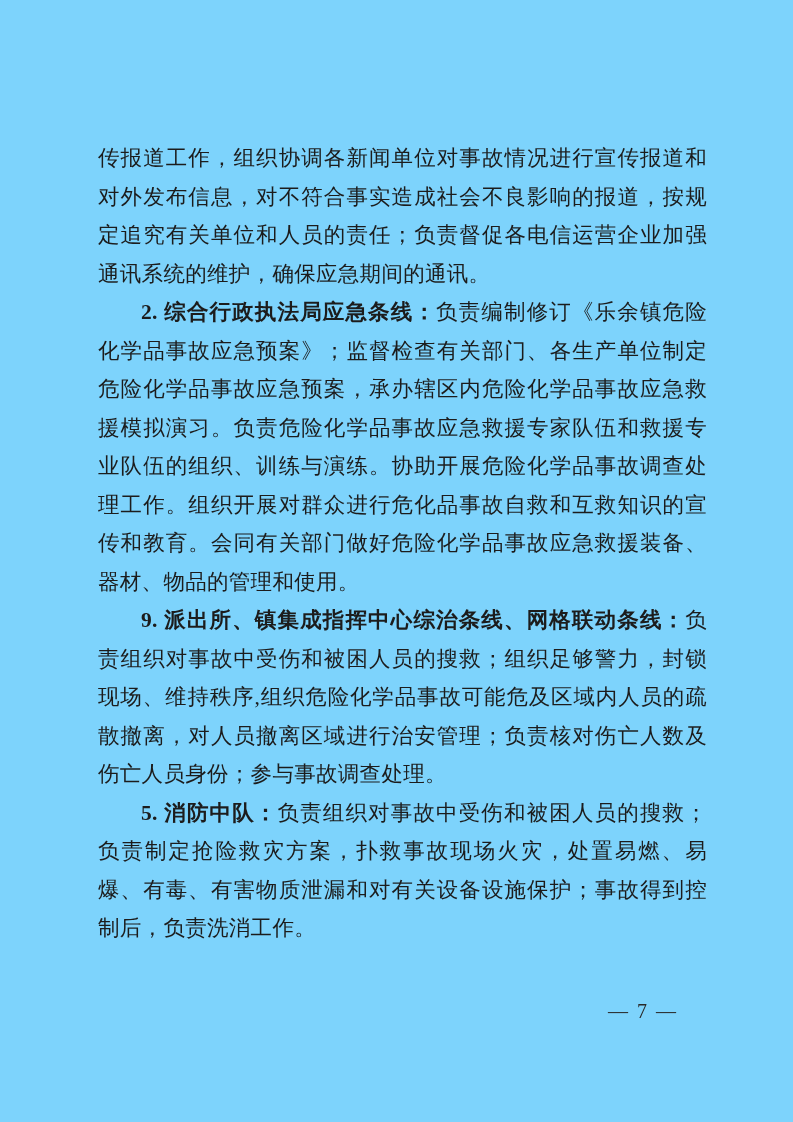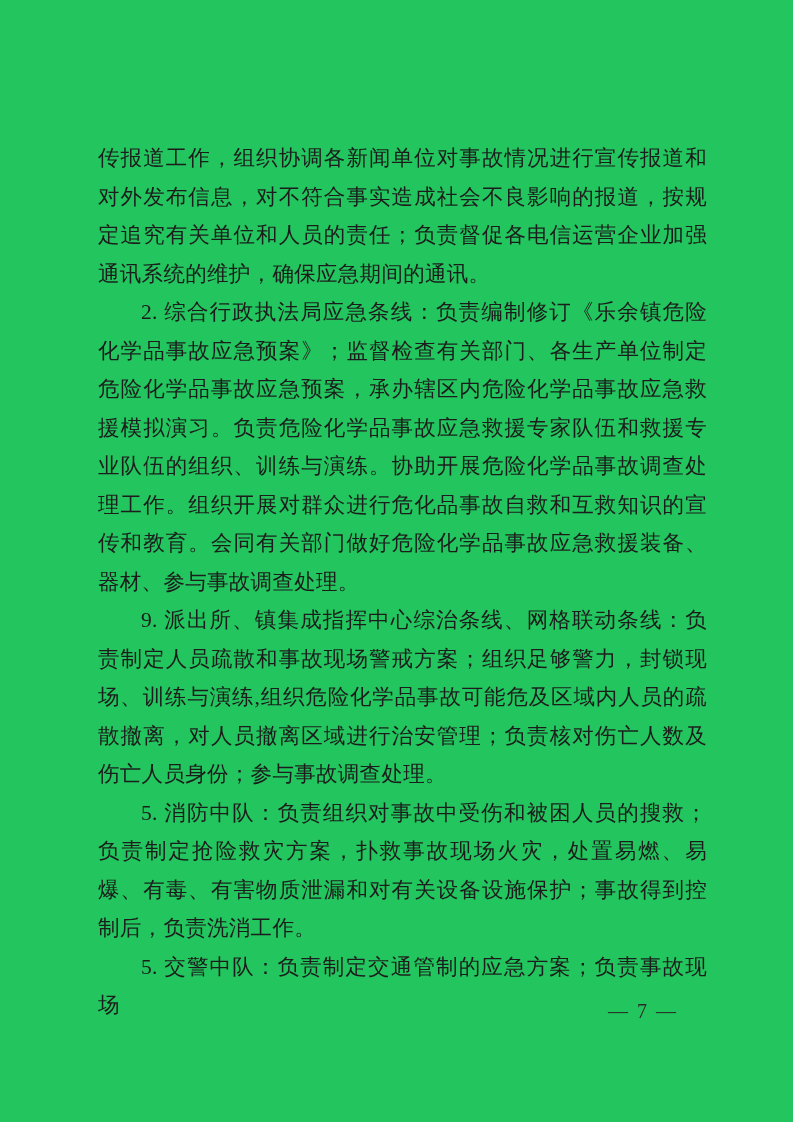--- a/index.html
+++ b/index.html
@@ -4,21 +4,21 @@
 <style>
   html, body {
     margin: 0;
     padding: 0;
     background: #ffffff;
   }
   .page {
     position: relative;
     width: 793px;
     height: 1122px;
-    background: #22c55e;
+    background: #7dd3fc;
     overflow: hidden;
     font-family: "Liberation Serif", "DejaVu Serif", serif;
     color: #1c1c1c;
   }
   .doc-text {
     position: absolute;
     left: 98px;
     top: 139px;
     width: 609px;
     font-size: 21.5px;
@@ -27,46 +27,45 @@
     text-justify: inter-character;
     letter-spacing: 0.3px;
   }
   .para {
     margin: 0;
   }
   .para.indent {
     text-indent: 2em;
   }
   .lead {
-    font-weight: normal;
+    font-weight: bold;
   }
   .page-number {
     position: absolute;
     left: 608px;
     top: 1000px;
     font-size: 20px;
     letter-spacing: 2px;
     color: #2a2a2a;
     white-space: nowrap;
   }
 </style>
 </head>
 <body>
 
 <div class="page">
 
   <div class="doc-text">
 
     <p class="para"><span class="lead"></span><span>传报道工作，组织协调各新闻单位对事故情况进行宣传报道和对外发布信息，对不符合事实造成社会不良影响的报道，按规定追究有关单位和人员的责任；负责督促各电信运营企业加强通讯系统的维护，确保应急期间的通讯。</span></p>
 
-    <p class="para indent"><span class="lead">2. 综合行政执法局应急条线：</span><span>负责编制修订《乐余镇危险化学品事故应急预案》；监督检查有关部门、各生产单位制定危险化学品事故应急预案，承办辖区内危险化学品事故应急救援模拟演习。负责危险化学品事故应急救援专家队伍和救援专业队伍的组织、训练与演练。协助开展危险化学品事故调查处理工作。组织开展对群众进行危化品事故自救和互救知识的宣传和教育。会同有关部门做好危险化学品事故应急救援装备、器材、参与事故调查处理。</span></p>
+    <p class="para indent"><span class="lead">2. 综合行政执法局应急条线：</span><span>负责编制修订《乐余镇危险化学品事故应急预案》；监督检查有关部门、各生产单位制定危险化学品事故应急预案，承办辖区内危险化学品事故应急救援模拟演习。负责危险化学品事故应急救援专家队伍和救援专业队伍的组织、训练与演练。协助开展危险化学品事故调查处理工作。组织开展对群众进行危化品事故自救和互救知识的宣传和教育。会同有关部门做好危险化学品事故应急救援装备、器材、物品的管理和使用。</span></p>
 
-    <p class="para indent"><span class="lead">9. 派出所、镇集成指挥中心综治条线、网格联动条线：</span><span>负责制定人员疏散和事故现场警戒方案；组织足够警力，封锁现场、训练与演练,组织危险化学品事故可能危及区域内人员的疏散撤离，对人员撤离区域进行治安管理；负责核对伤亡人数及伤亡人员身份；参与事故调查处理。</span></p>
+    <p class="para indent"><span class="lead">9. 派出所、镇集成指挥中心综治条线、网格联动条线：</span><span>负责组织对事故中受伤和被困人员的搜救；组织足够警力，封锁现场、维持秩序,组织危险化学品事故可能危及区域内人员的疏散撤离，对人员撤离区域进行治安管理；负责核对伤亡人数及伤亡人员身份；参与事故调查处理。</span></p>
 
     <p class="para indent"><span class="lead">5. 消防中队：</span><span>负责组织对事故中受伤和被困人员的搜救；负责制定抢险救灾方案，扑救事故现场火灾，处置易燃、易爆、有毒、有害物质泄漏和对有关设备设施保护；事故得到控制后，负责洗消工作。</span></p>
 
-    <p class="para indent"><span class="lead">5. 交警中队：</span><span>负责制定交通管制的应急方案；负责事故现场</span></p>
 
   </div>
 
   <div class="page-number">— 7 —</div>
 
 </div>
 
 </body></html>

